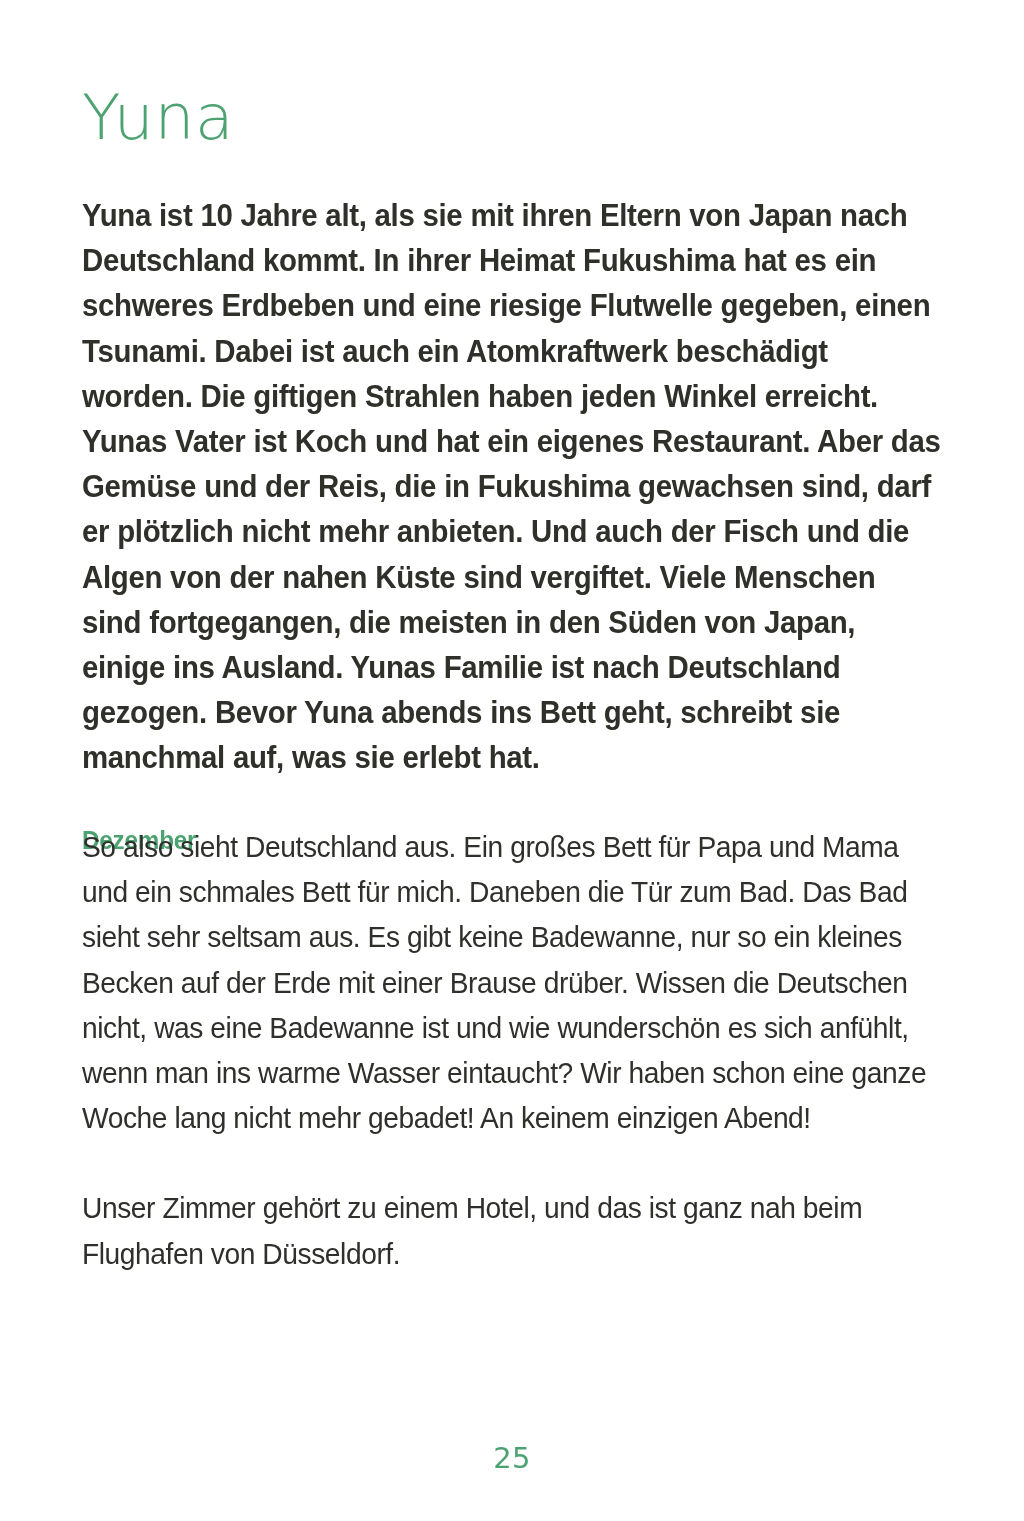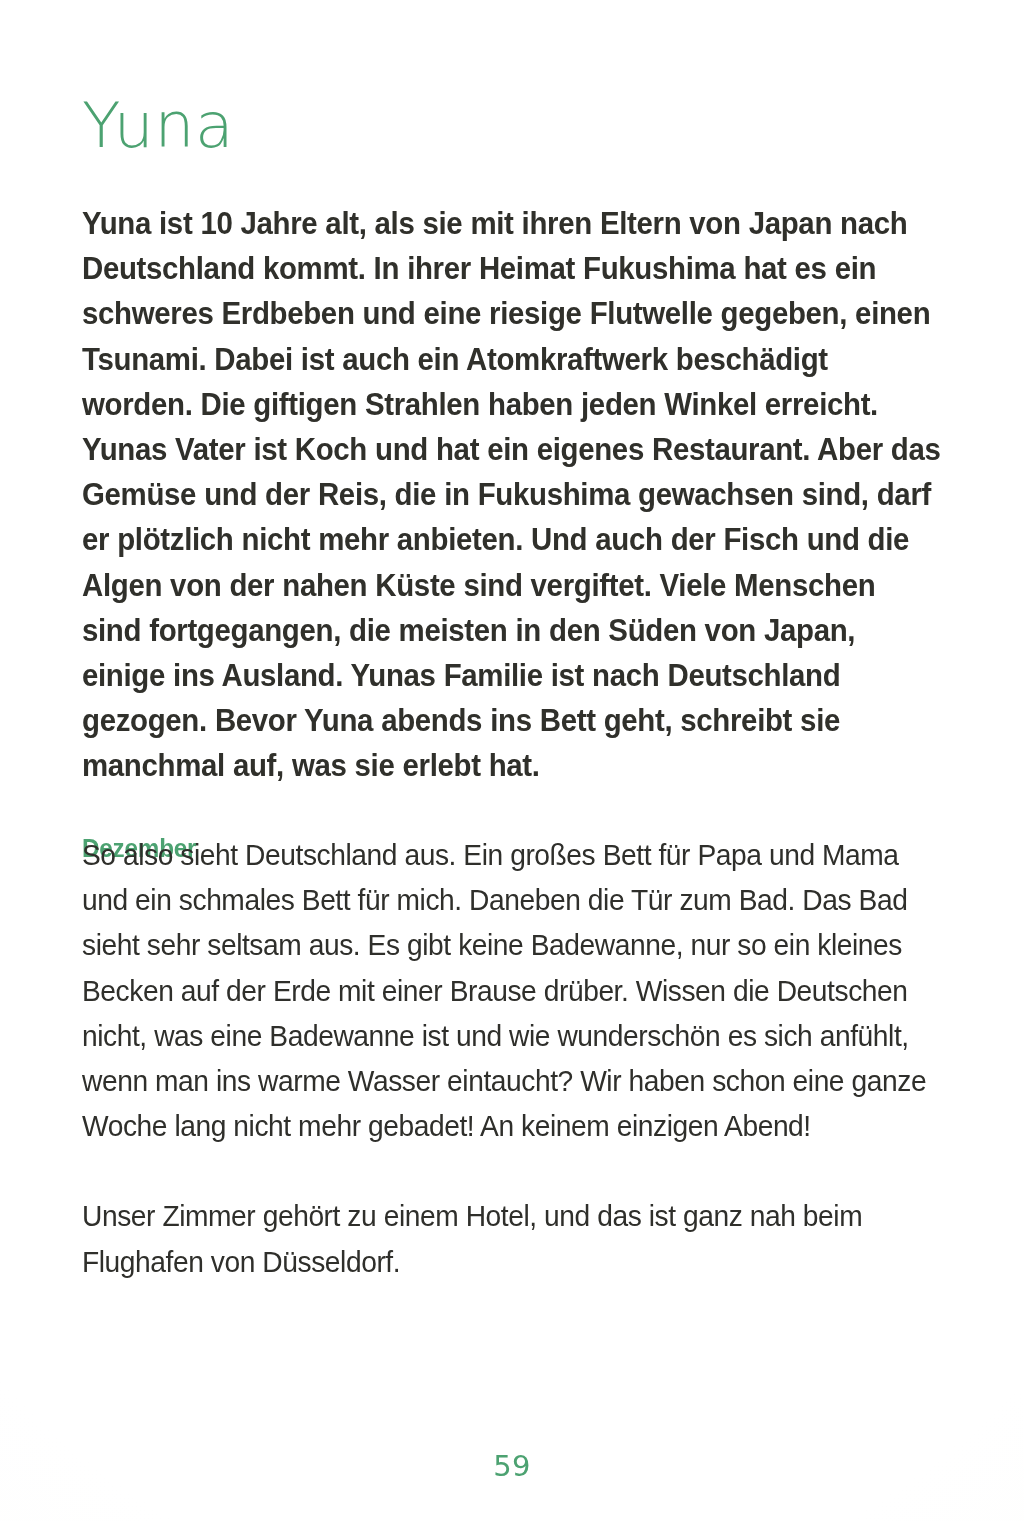--- a/index.html
+++ b/index.html
@@ -18,21 +18,20 @@
   }
 
   
   .page {
     position: absolute;
     inset: 0;
     background:
       radial-gradient(ellipse 130% 105% at 50% 45%, #ffffff 58%, #fdfdfc 82%, #fbfbf9 100%);
     box-sizing: border-box;
     padding: 8px;
-    margin-top: 8px;
   }
 
   .content {
     position: absolute;
     left: 82px;
     top: 0;
     width: 886px;
   }
 
   
@@ -136,14 +135,14 @@
 
     <h2 class="section-heading">Dezember</h2>
 
     <div class="body-block">
       <p class="body-par">So also sieht Deutschland aus. Ein großes Bett für Papa und Mama und ein schmales Bett für mich. Daneben die Tür zum Bad. Das Bad sieht sehr seltsam aus. Es gibt keine Badewanne, nur so ein kleines Becken auf der Erde mit einer Brause drüber. Wissen die Deutschen nicht, was eine Badewanne ist und wie wunderschön es sich anfühlt, wenn man ins warme Wasser eintaucht? Wir haben schon eine ganze Woche lang nicht mehr gebadet! An keinem einzigen Abend!</p>
       <p class="body-par">Unser Zimmer gehört zu einem Hotel, und das ist ganz nah beim Flughafen von Düsseldorf.</p>
     </div>
 
   </div>
 
-  <div class="page-number">59</div>
+  <div class="page-number">25</div>
 </div>
 
 </body></html>

